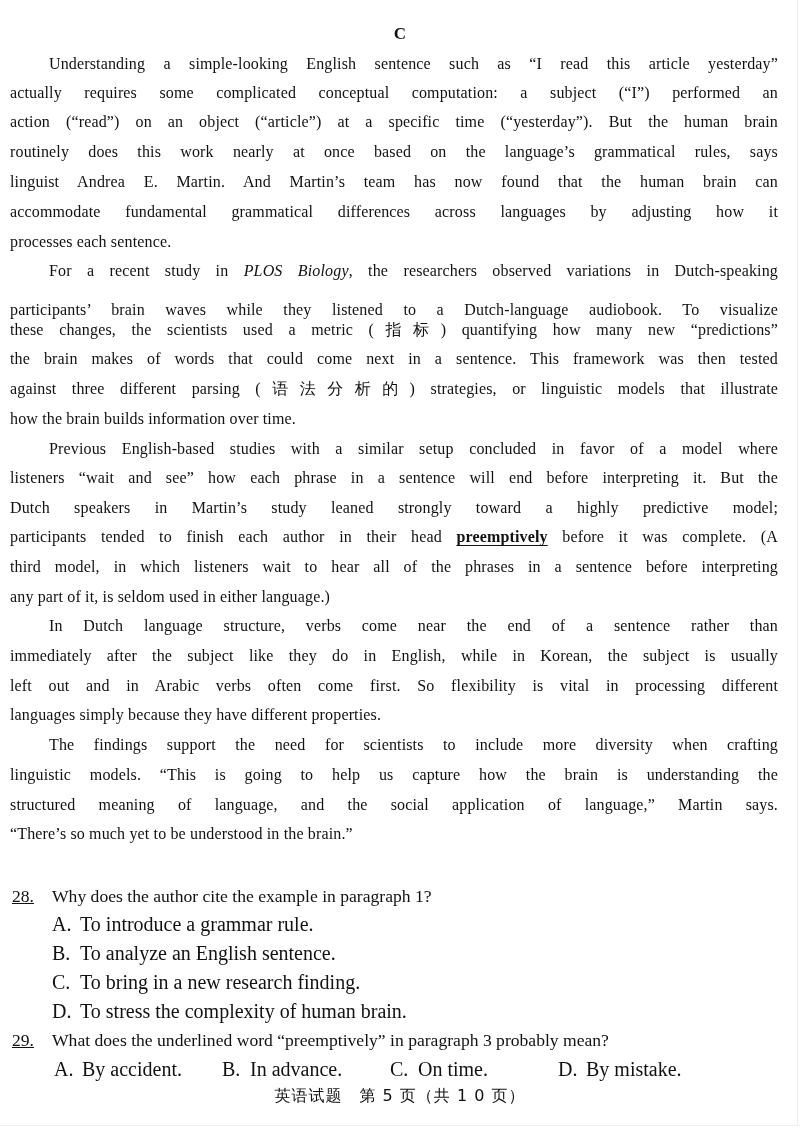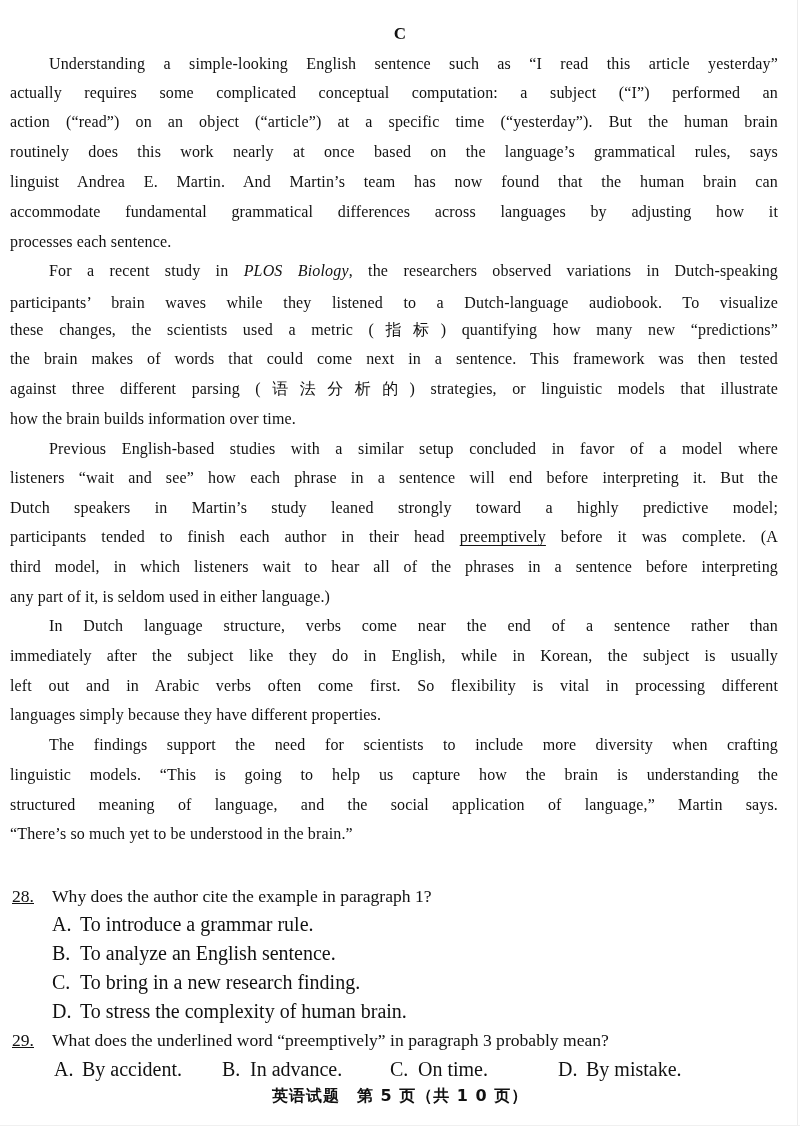--- a/index.html
+++ b/index.html
@@ -51,42 +51,42 @@
     font-family: "Liberation Serif", "DejaVu Serif", serif;
     font-size: 16px;
     line-height: 28px;
     white-space: nowrap;
     text-align: justify;
     text-align-last: justify;
     letter-spacing: 0.15px;
   }
   .line.indent { left: 49px; width: 729px; }
   .line.last { text-align-last: left; }
-  .u { text-decoration: underline; text-underline-offset: 3px; }
+  .u { text-decoration: underline; text-underline-offset: 3px; font-weight: bold; }
   .i { font-style: italic; }
 
   .q {
     position: absolute;
     font-family: "Liberation Serif", "DejaVu Serif", serif;
     font-size: 17.6px;
     line-height: 28px;
     white-space: nowrap;
   }
   .q-num { left: 12px; text-decoration: underline; }
   .q-text { left: 52px; }
   .opt { position: absolute; font-family: Liberation Serif, serif; font-size: 20px; line-height: 28px; white-space: nowrap; }
   .opt .letter { display: inline-block; width: 28px; }
 
   .footer {
     position: absolute;
     left: 0; width: 800px;
     top: 1084px;
     text-align: center;
     font-family: "DejaVu Sans", "Liberation Sans", sans-serif;
-    font-weight: bold;
+    font-weight: normal;
     font-size: 16px;
     line-height: 24px;
     letter-spacing: 1px;
   }
 </style>
 </head>
 <body>
 
 <div class="page">
   <div class="edge-line"></div>
@@ -99,21 +99,21 @@
     <div class="line" style="top:79px">actually requires some complicated conceptual computation: a subject (“I”) performed an</div>
     <div class="line" style="top:108px">action (“read”) on an object (“article”) at a specific time (“yesterday”). But the human brain</div>
     <div class="line" style="top:138px">routinely does this work nearly at once based on the language’s grammatical rules, says</div>
     <div class="line" style="top:168px">linguist Andrea E. Martin. And Martin’s team has now found that the human brain can</div>
     <div class="line" style="top:198px">accommodate fundamental grammatical differences across languages by adjusting how it</div>
     <div class="line last" style="top:228px">processes each sentence.</div>
   </div>
 
   <div>
     <div class="line indent" style="top:257px"><span>For a recent study in </span><span class="i">PLOS Biology</span><span>, the researchers observed variations in Dutch-speaking</span></div>
-    <div class="line" style="top:289px">participants’ brain waves while they listened to a Dutch-language audiobook. To visualize</div>
+    <div class="line" style="top:296px">participants’ brain waves while they listened to a Dutch-language audiobook. To visualize</div>
     <div class="line" style="top:316px">these changes, the scientists used a metric (指标) quantifying how many new “predictions”</div>
     <div class="line" style="top:345px">the brain makes of words that could come next in a sentence. This framework was then tested</div>
     <div class="line" style="top:375px">against three different parsing (语法分析的) strategies, or linguistic models that illustrate</div>
     <div class="line last" style="top:405px">how the brain builds information over time.</div>
   </div>
 
   <div>
     <div class="line indent" style="top:435px">Previous English-based studies with a similar setup concluded in favor of a model where</div>
     <div class="line" style="top:464px">listeners “wait and see” how each phrase in a sentence will end before interpreting it. But the</div>
     <div class="line" style="top:494px">Dutch speakers in Martin’s study leaned strongly toward a highly predictive model;</div>

